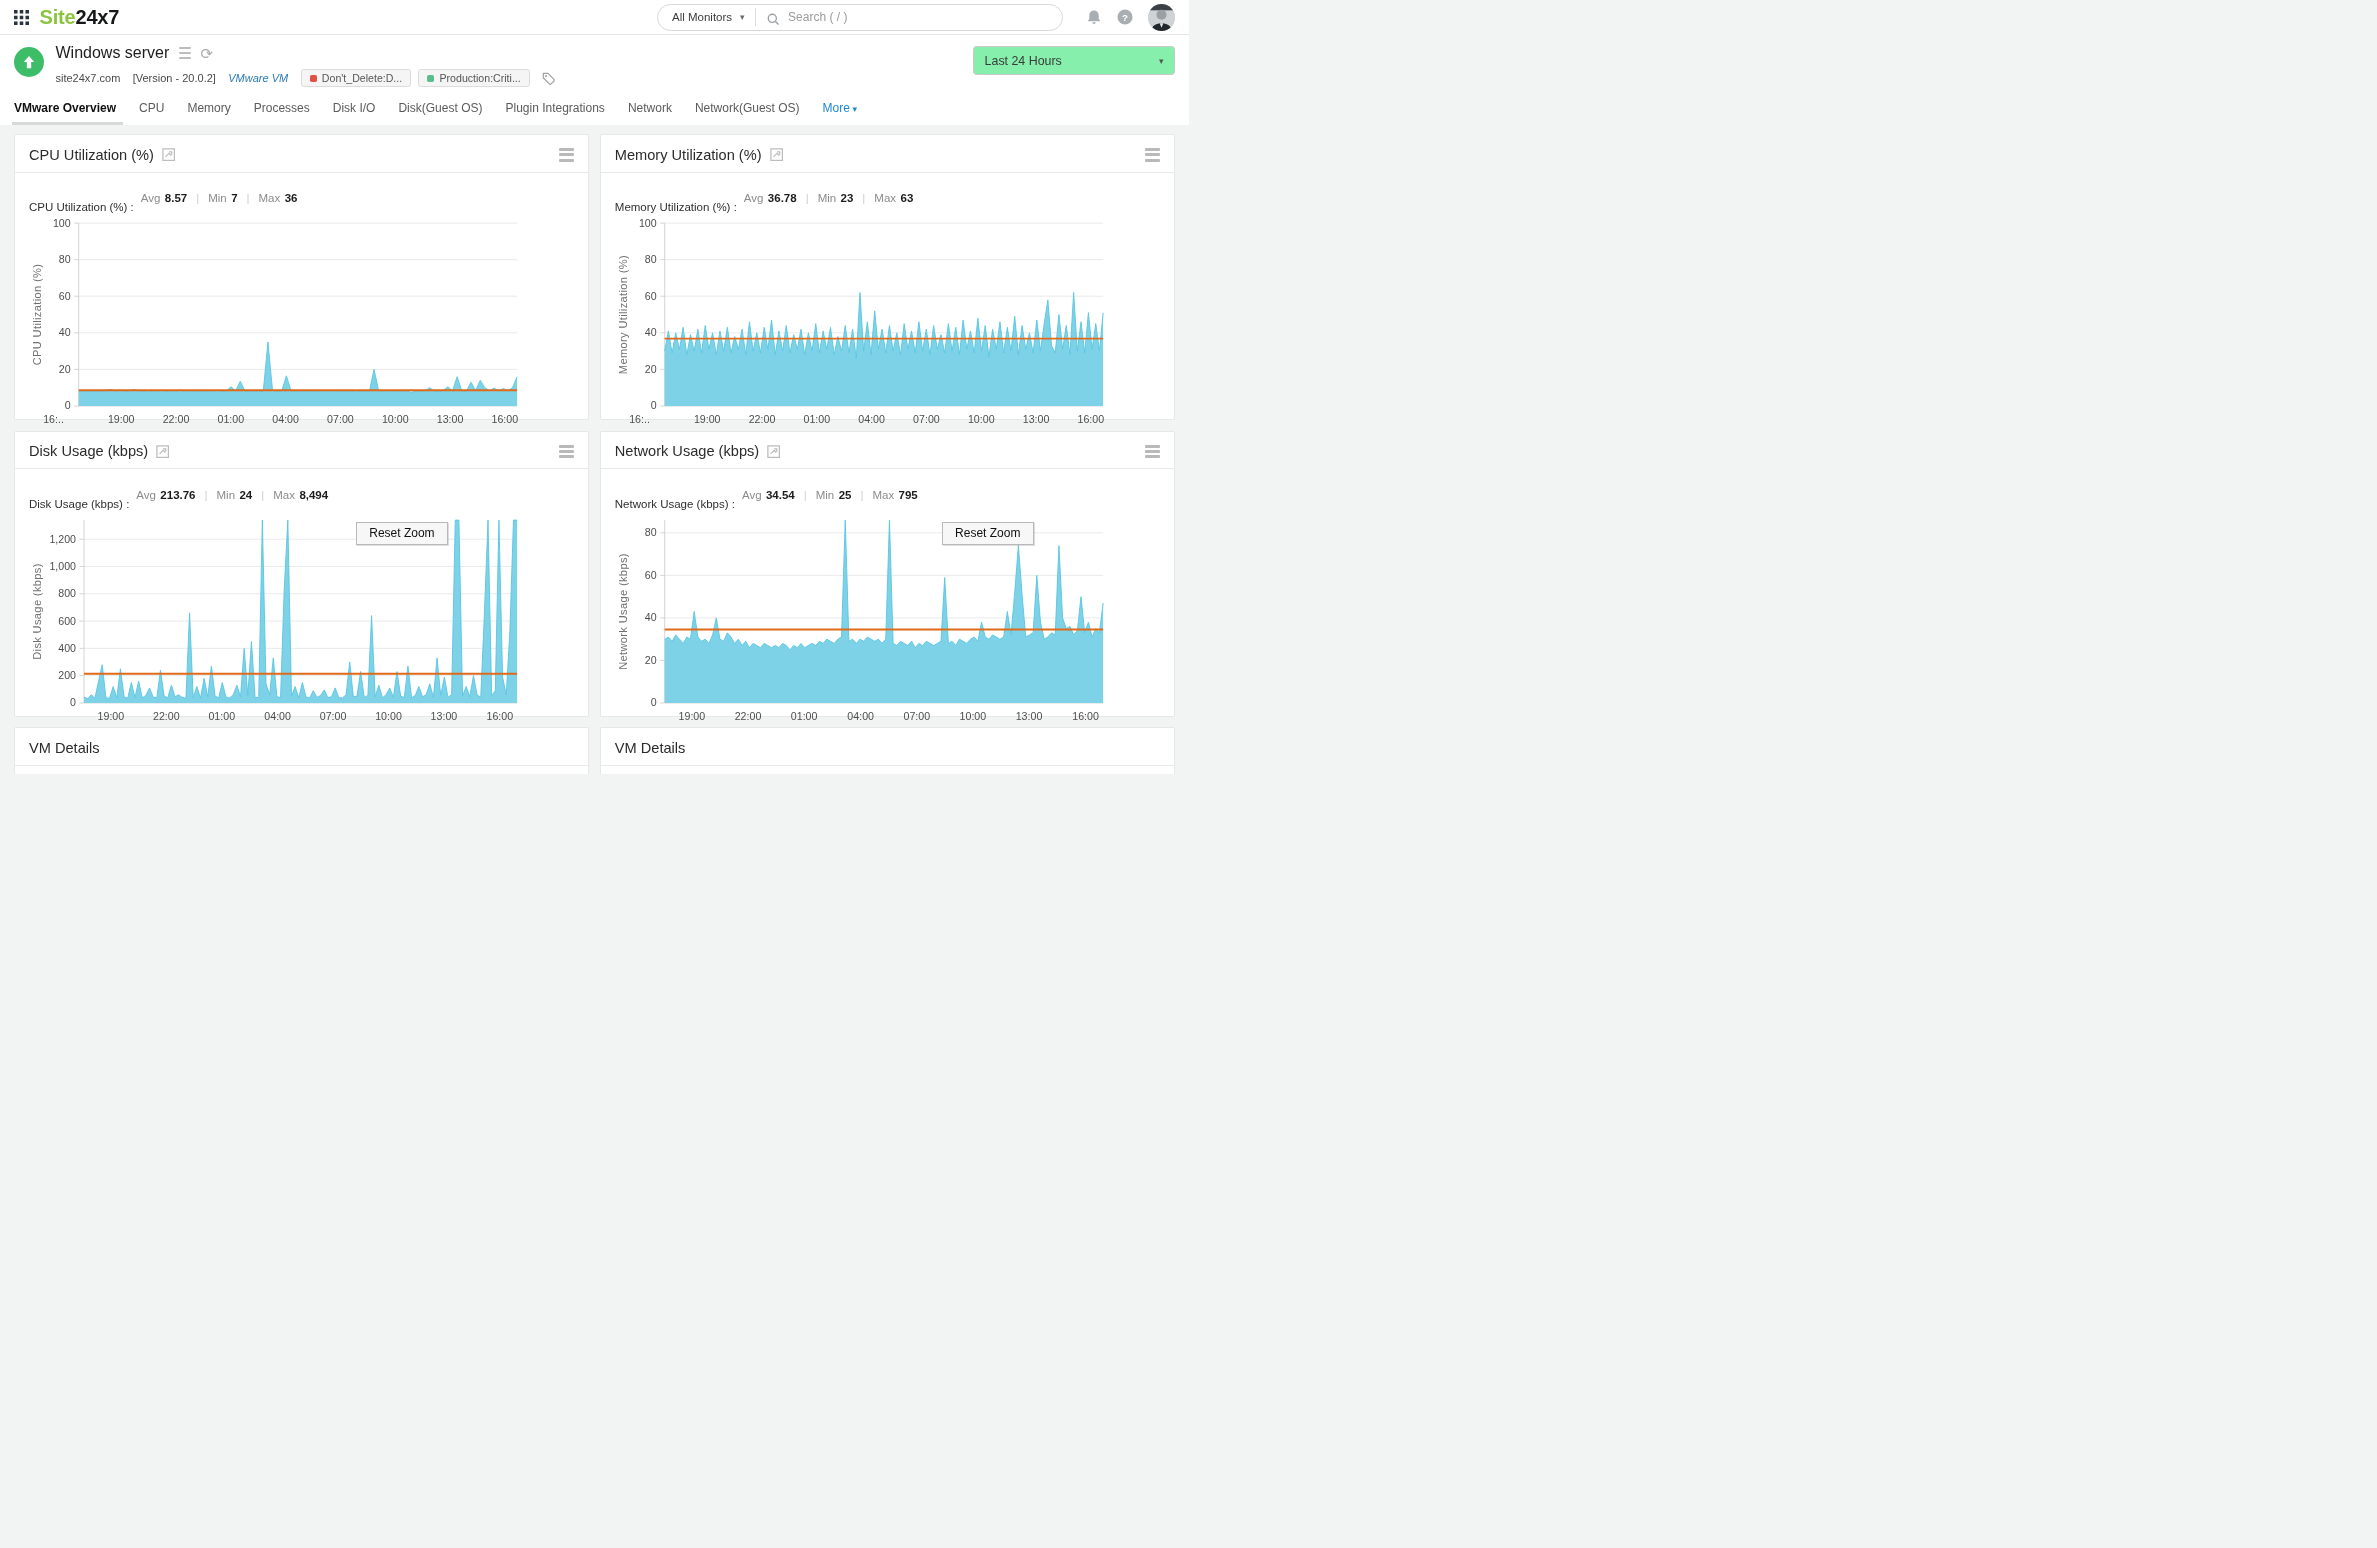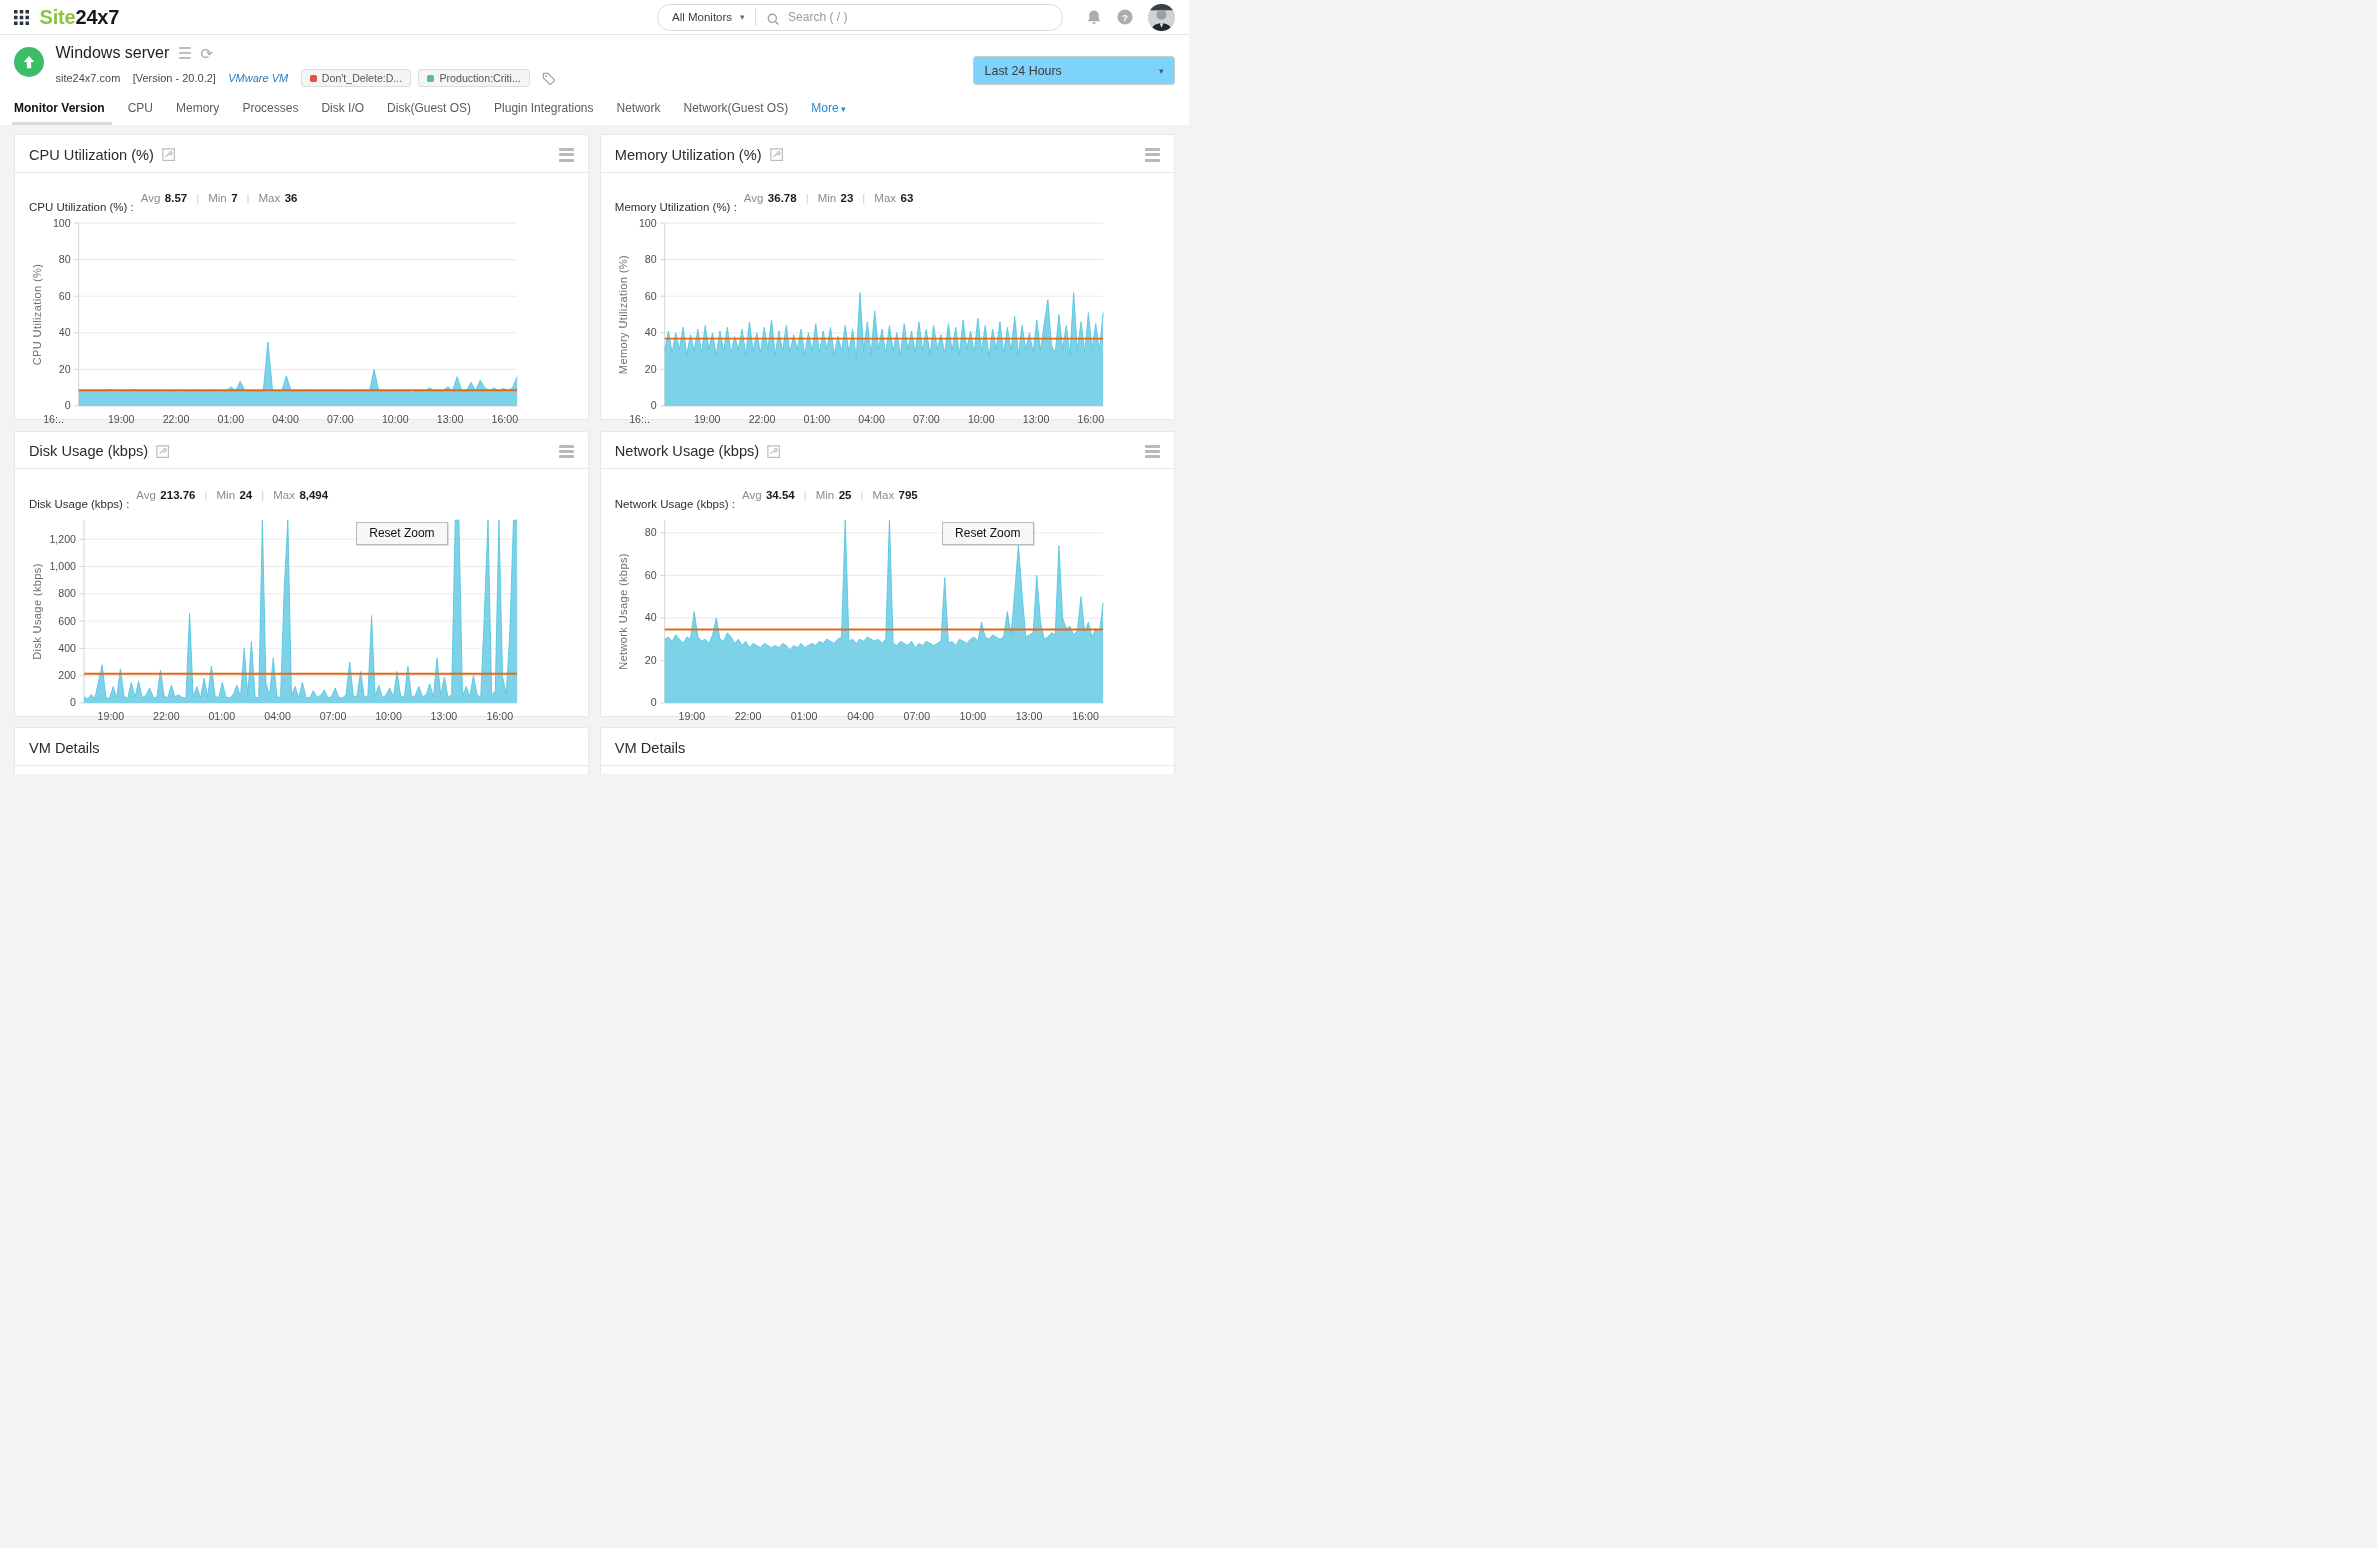--- a/index.html
+++ b/index.html
@@ -25,21 +25,21 @@
   .title-row{display:flex;align-items:center;gap:9.8px;}
   h1.page-title{font-size:16px;font-weight:500;color:#1d1d1d;margin:0;white-space:nowrap;}
   .mini-burger{display:flex;flex-direction:column;gap:2.7px;cursor:pointer;}
   .mini-burger span{width:11.5px;height:2.2px;background:#bdbdbd;border-radius:0.9px;}
   .refresh{font-size:15px;color:#ababab;cursor:pointer;line-height:1;}
   .meta{display:flex;align-items:center;gap:12.4px;font-size:11px;color:#4a4a4a;margin-top:7px;}
   .vm-link{color:#2a7ab8;cursor:pointer;font-style:italic;}
   .chips{display:flex;align-items:center;gap:7px;}
   .chip{display:flex;align-items:center;gap:5.3px;background:#f5f5f5;border:0.9px solid #dcdcdc;border-radius:2.7px;padding:2.2px 8px;font-size:10.6px;color:#555;cursor:pointer;}
   .chip .dot{width:7px;height:7px;border-radius:1.8px;display:inline-block;}
-  .range-select{margin-left:auto;display:flex;align-items:center;justify-content:space-between;width:202px;height:29px;border:0.9px solid #c9c9c9;border-radius:3.5px;padding:0 10.6px;font-size:12.4px;color:#3a3a3a;background:#7dd3fc;margin-top:12px;box-sizing:border-box;cursor:pointer;flex:0 0 auto;}
+  .range-select{margin-left:auto;display:flex;align-items:center;justify-content:space-between;width:202px;height:29px;border:0.9px solid #c9c9c9;border-radius:3.5px;padding:0 10.6px;font-size:12.4px;color:#3a3a3a;background:#86efac;margin-top:2px;box-sizing:border-box;cursor:pointer;flex:0 0 auto;}
   .range-select .caret{color:#555;}
 
   .tabs{background:#fff;display:flex;gap:23px;padding:13.3px 14px 0;font-size:12px;color:#5b5b5b;}
   .tab{padding-bottom:10.6px;position:relative;cursor:pointer;white-space:nowrap;}
   .tab.active{color:#101010;font-weight:700;}
   .tab.active::after{content:"";position:absolute;left:-1.8px;right:-7px;bottom:0;height:3.5px;background:#d9d9d9;}
   .tab.more{color:#1e88d2;font-weight:500;}
   .tab.more .caret{color:#1e88d2;}
 
   .content{background:#f2f3f3;padding:9px 14px 0;display:grid;grid-template-columns:1fr 1fr;gap:10.6px;align-content:start;box-sizing:border-box;}
@@ -155,21 +155,21 @@
       </svg>
     </div>
   </div>
   <div class="range-select">
     <span>Last 24 Hours</span>
     <span class="caret">▾</span>
   </div>
 </section>
 
 <nav class="tabs" id="tabs">
-    <div class="tab active">Monitor Version</div>
+    <div class="tab active">VMware Overview</div>
     <div class="tab">CPU</div>
     <div class="tab">Memory</div>
     <div class="tab">Processes</div>
     <div class="tab">Disk I/O</div>
     <div class="tab">Disk(Guest OS)</div>
     <div class="tab">Plugin Integrations</div>
     <div class="tab">Network</div>
     <div class="tab">Network(Guest OS)</div>
     <div class="tab more">More<span class="caret"> ▾</span></div>
   </nav>

